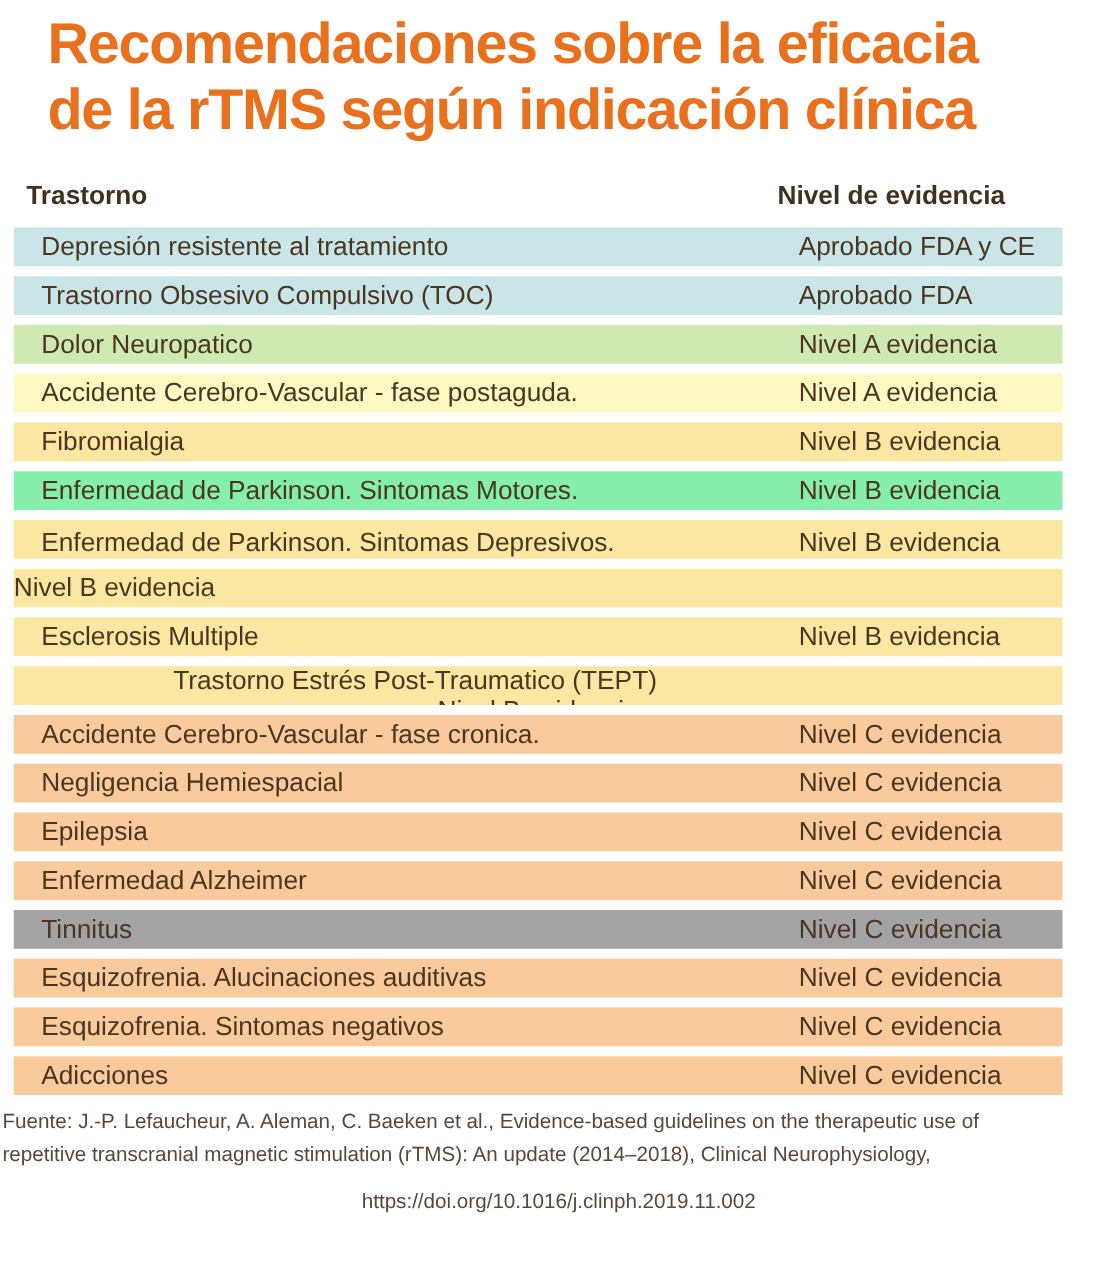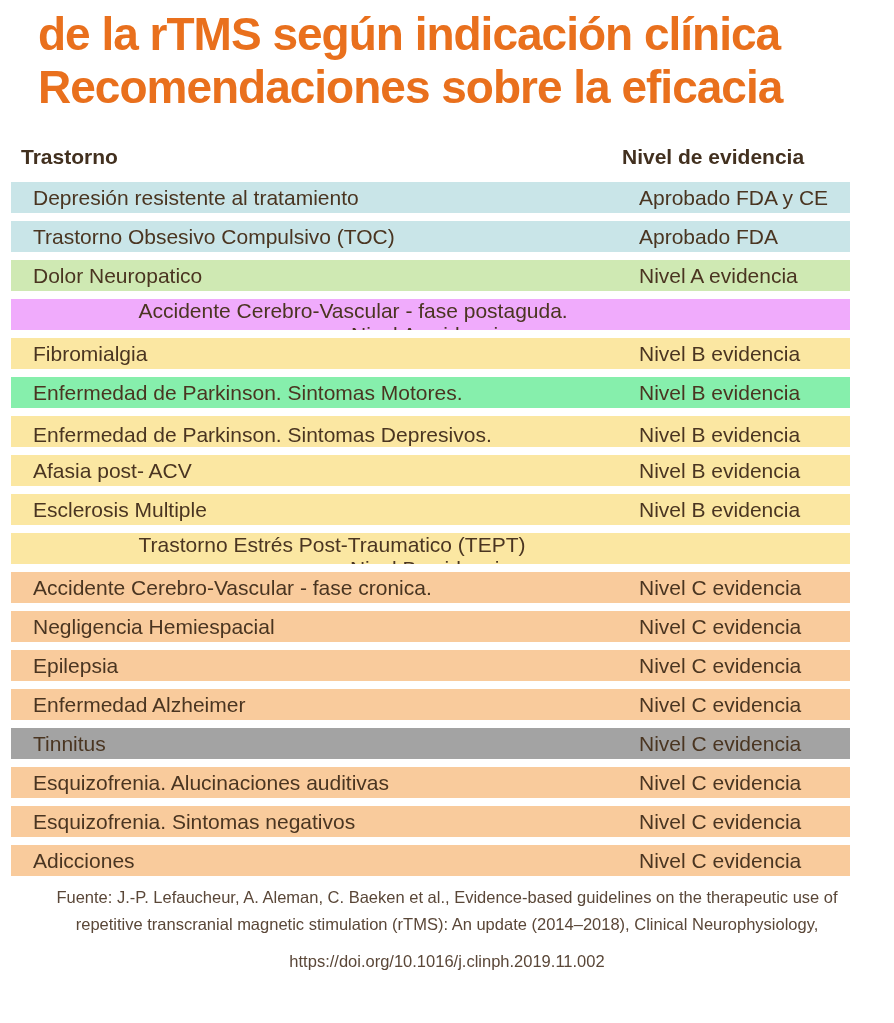--- a/index.html
+++ b/index.html
@@ -48,21 +48,21 @@
     padding-left: 22px;
     white-space: nowrap;
     overflow: hidden;
   }
   .row .cell-evidence {
     flex: 1;
     white-space: nowrap;
     overflow: hidden;
   }
   .source {
-    text-align: center;
+    text-align: left;
     font-size: 16.5px;
     line-height: 27px;
     color: var(--footer-text-color);
     padding: 0 2px;
   }
   .doi {
     margin-top: 14px;
     text-align: center;
     font-size: 16.5px;
     color: var(--footer-text-color);
@@ -72,22 +72,22 @@
     text-decoration: none;
     cursor: pointer;
   }
 </style>
 </head>
 <body>
 
 <div class="page">
 
   <div class="title">
+    <div>Recomendaciones sobre la eficacia</div>
     <div>de la rTMS según indicación clínica</div>
-    <div>Recomendaciones sobre la eficacia</div>
   </div>
 
   <div class="table-header">
     <div class="col-disorder">Trastorno</div>
     <div class="col-evidence">Nivel de evidencia</div>
   </div>
 
   <div class="rows" id="rows-container">
     <div class="row" style="background: rgb(201, 229, 232);">
       <div class="cell-disorder">Depresión resistente al tratamiento</div>
@@ -97,42 +97,41 @@
     <div class="row" style="background: rgb(201, 229, 232);">
       <div class="cell-disorder">Trastorno Obsesivo Compulsivo (TOC)</div>
       <div class="cell-evidence">Aprobado FDA</div>
     </div>
 
     <div class="row" style="background: rgb(207, 233, 179);">
       <div class="cell-disorder">Dolor Neuropatico</div>
       <div class="cell-evidence">Nivel A evidencia</div>
     </div>
 
-    <div class="row" style="background: #f0abfc; flex-direction: column;">
+    <div class="row" style="background: #fef9c3;">
       <div class="cell-disorder">Accidente Cerebro-Vascular - fase postaguda.</div>
       <div class="cell-evidence">Nivel A evidencia</div>
     </div>
 
     <div class="row" style="background: rgb(251, 231, 162);">
       <div class="cell-disorder">Fibromialgia</div>
       <div class="cell-evidence">Nivel B evidencia</div>
     </div>
 
     <div class="row" style="background: #86efac;">
       <div class="cell-disorder">Enfermedad de Parkinson. Sintomas Motores.</div>
       <div class="cell-evidence">Nivel B evidencia</div>
     </div>
 
     <div class="row" style="background: rgb(251, 231, 162); align-items: flex-end;">
       <div class="cell-disorder">Enfermedad de Parkinson. Sintomas Depresivos.</div>
       <div class="cell-evidence">Nivel B evidencia</div>
     </div>
 
     <div class="row" style="background: rgb(251, 231, 162);">
-      <div class="cell-disorder">Afasia post- ACV</div>
       <div class="cell-evidence">Nivel B evidencia</div>
     </div>
 
     <div class="row" style="background: rgb(251, 231, 162);">
       <div class="cell-disorder">Esclerosis Multiple</div>
       <div class="cell-evidence">Nivel B evidencia</div>
     </div>
 
     <div class="row" style="background: rgb(251, 231, 162); flex-direction: column;">
       <div class="cell-disorder">Trastorno Estrés Post-Traumatico (TEPT)</div>

